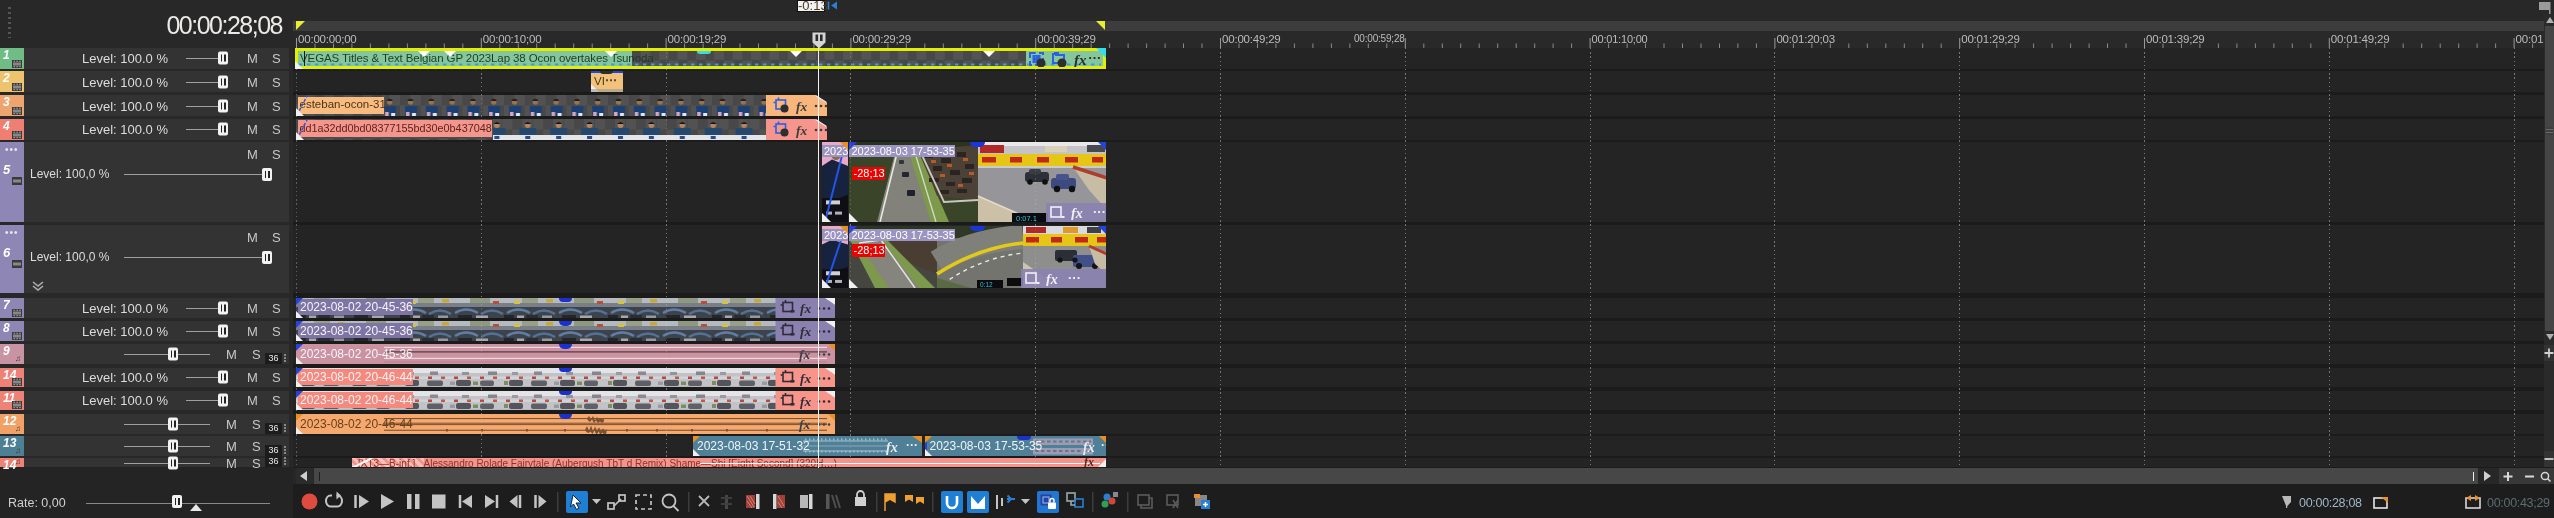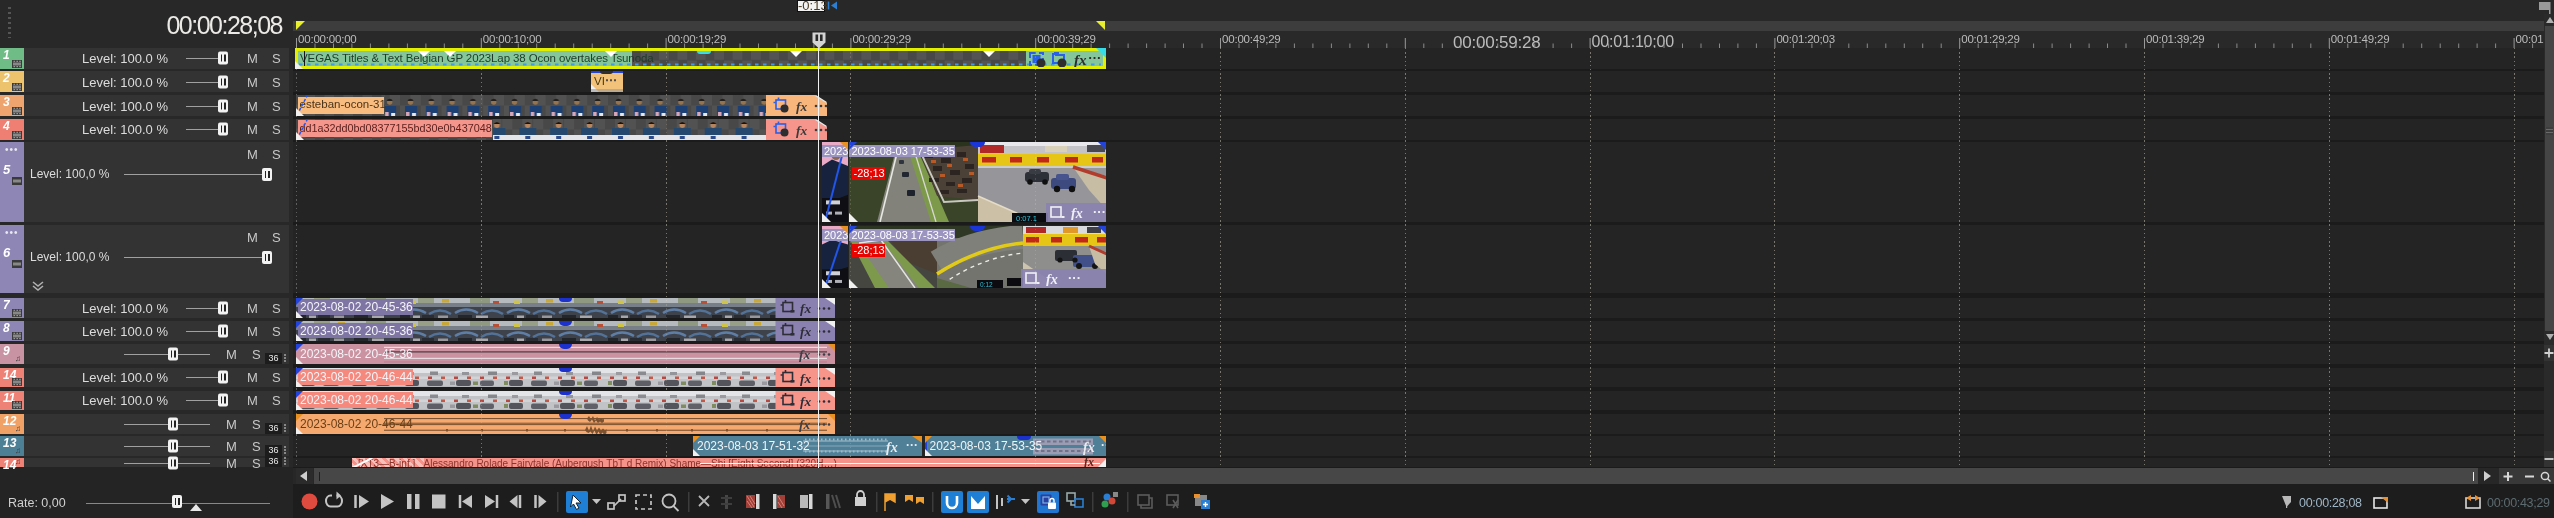--- a/index.html
+++ b/index.html
@@ -280,22 +280,22 @@
 <svg class="a" style="left:827px;top:1px" width="11" height="9">
     <path d="M1.5 0.5v8" stroke="#2a7fd4" stroke-width="1.6"></path>
     <path d="M10 0.5l-6 4 6 4z" fill="#2a7fd4"></path>
   </svg>
 <div class="a" style="left:298.0px;top:32.5px;font-size:11.5px;letter-spacing:-0.2px;color:#bcbcbc;white-space:nowrap">00:00:00;00</div>
 <div class="a" style="left:482.8px;top:32.5px;font-size:11.5px;letter-spacing:-0.2px;color:#bcbcbc;white-space:nowrap">00:00:10;00</div>
 <div class="a" style="left:667.6px;top:32.5px;font-size:11.5px;letter-spacing:-0.2px;color:#bcbcbc;white-space:nowrap">00:00:19;29</div>
 <div class="a" style="left:852.4px;top:32.5px;font-size:11.5px;letter-spacing:-0.2px;color:#bcbcbc;white-space:nowrap">00:00:29;29</div>
 <div class="a" style="left:1037.2px;top:32.5px;font-size:11.5px;letter-spacing:-0.2px;color:#bcbcbc;white-space:nowrap">00:00:39;29</div>
 <div class="a" style="left:1222.0px;top:32.5px;font-size:11.5px;letter-spacing:-0.2px;color:#bcbcbc;white-space:nowrap">00:00:49;29</div>
-<div class="a" style="left:1453px;top:32.5px;font-size:17px;letter-spacing:-0.2px;color:#bcbcbc;white-space:nowrap">00:00:59;28</div>
-<div class="a" style="left:1591.6px;top:32.5px;font-size:16px;letter-spacing:-0.2px;color:#bcbcbc;white-space:nowrap">00:01:10;00</div>
+<div class="a" style="left:1354px;top:32.5px;font-size:10px;letter-spacing:-0.2px;color:#bcbcbc;white-space:nowrap">00:00:59;28</div>
+<div class="a" style="left:1591.6px;top:32.5px;font-size:11px;letter-spacing:-0.2px;color:#bcbcbc;white-space:nowrap">00:01:10;00</div>
 <div class="a" style="left:1776.4px;top:32.5px;font-size:11.5px;letter-spacing:-0.2px;color:#bcbcbc;white-space:nowrap">00:01:20;03</div>
 <div class="a" style="left:1961.2px;top:32.5px;font-size:11.5px;letter-spacing:-0.2px;color:#bcbcbc;white-space:nowrap">00:01:29;29</div>
 <div class="a" style="left:2146.0px;top:32.5px;font-size:11.5px;letter-spacing:-0.2px;color:#bcbcbc;white-space:nowrap">00:01:39;29</div>
 <div class="a" style="left:2330.8px;top:32.5px;font-size:11.5px;letter-spacing:-0.2px;color:#bcbcbc;white-space:nowrap">00:01:49;29</div>
 <div class="a" style="left:2515.6px;top:32.5px;font-size:11.5px;letter-spacing:-0.2px;color:#bcbcbc;white-space:nowrap">00:01:59;28</div>
 <svg class="a" style="left:0;top:0" width="2554" height="50">
     <rect x="296.0" y="38" width="1" height="10" fill="#9a9a9a"></rect>
     <rect x="314.5" y="43.5" width="1" height="4.5" fill="#8a8a8a"></rect>
     <rect x="333.0" y="43.5" width="1" height="4.5" fill="#8a8a8a"></rect>
     <rect x="351.4" y="43.5" width="1" height="4.5" fill="#8a8a8a"></rect>

